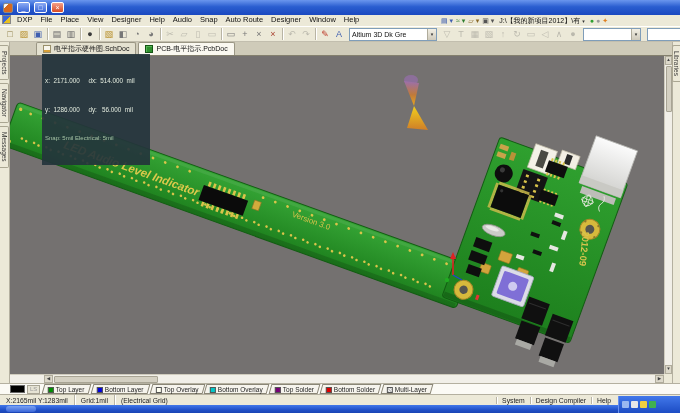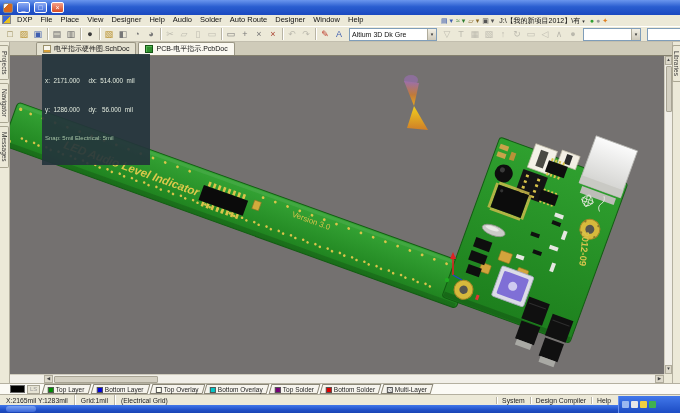--- a/index.html
+++ b/index.html
@@ -103,21 +103,21 @@
   <div id="menubar">
     <span id="dxp-icon"></span>
     <span id="menu-items" style="display:flex">
         <span class="mi">DXP</span>
         <span class="mi">File</span>
         <span class="mi">Place</span>
         <span class="mi">View</span>
         <span class="mi">Designer</span>
         <span class="mi">Help</span>
         <span class="mi">Audio</span>
-        <span class="mi">Solder</span>
+        <span class="mi">Snap</span>
         <span class="mi">Auto Route</span>
         <span class="mi">Designer</span>
         <span class="mi">Window</span>
         <span class="mi">Help</span>
       </span>
     <span id="menu-right">
       <span id="menu-right-icons" style="display:flex;gap:3px">
           <span class="mricon" style="color: rgb(63, 95, 176);">▤ ▾</span>
           <span class="mricon" style="color: rgb(46, 126, 46);">≈ ▾</span>
           <span class="mricon" style="color: rgb(138, 106, 42);">▱ ▾</span>

